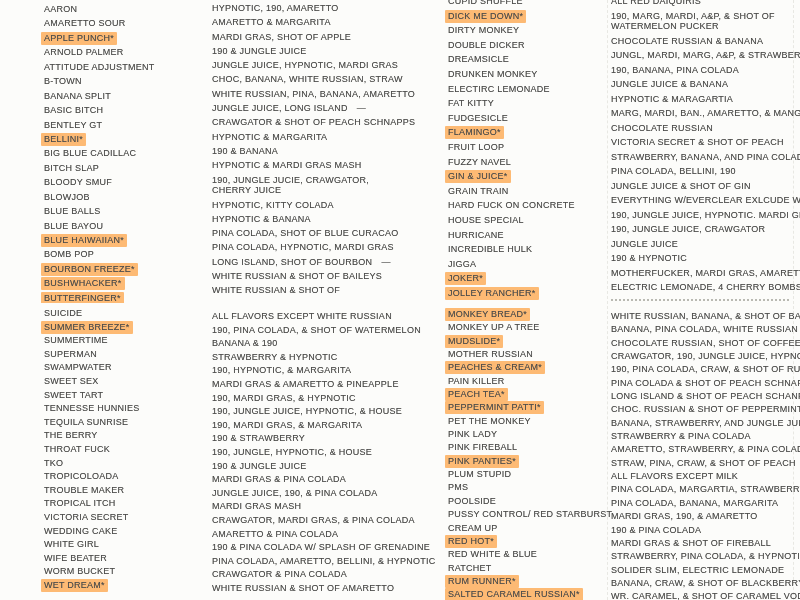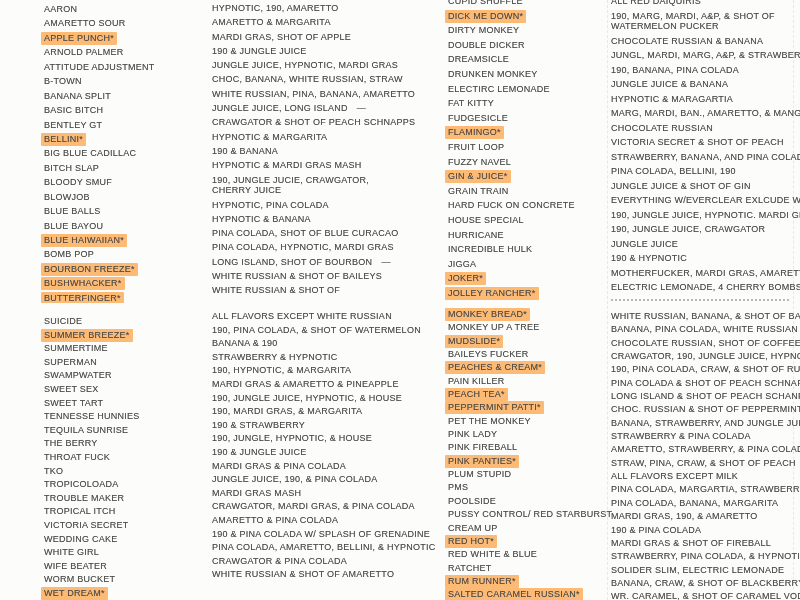--- a/index.html
+++ b/index.html
@@ -68,21 +68,21 @@
         <div class="row"><span class="txt">190 &amp; JUNGLE JUICE</span></div>
         <div class="row"><span class="txt">JUNGLE JUICE, HYPNOTIC, MARDI GRAS</span></div>
         <div class="row"><span class="txt">CHOC, BANANA, WHITE RUSSIAN, STRAW</span></div>
         <div class="row"><span class="txt">WHITE RUSSIAN, PINA, BANANA, AMARETTO</span></div>
         <div class="row"><span class="txt">JUNGLE JUICE, LONG ISLAND</span><span class="mark">—</span></div>
         <div class="row"><span class="txt">CRAWGATOR &amp; SHOT OF PEACH SCHNAPPS</span></div>
         <div class="row"><span class="txt">HYPNOTIC &amp; MARGARITA</span></div>
         <div class="row"><span class="txt">190 &amp; BANANA</span></div>
         <div class="row"><span class="txt">HYPNOTIC &amp; MARDI GRAS MASH</span></div>
         <div class="row wrap"><span class="txt">190, JUNGLE JUCIE, CRAWGATOR, CHERRY JUICE</span></div>
-        <div class="row"><span class="txt">HYPNOTIC, PINA COLADA</span></div>
+        <div class="row"><span class="txt">HYPNOTIC, KITTY COLADA</span></div>
         <div class="row"><span class="txt">HYPNOTIC &amp; BANANA</span></div>
         <div class="row"><span class="txt">PINA COLADA, SHOT OF BLUE CURACAO</span></div>
         <div class="row"><span class="txt">PINA COLADA, HYPNOTIC, MARDI GRAS</span></div>
         <div class="row"><span class="txt">LONG ISLAND, SHOT OF BOURBON</span><span class="mark">—</span></div>
         <div class="row"><span class="txt">WHITE RUSSIAN &amp; SHOT OF BAILEYS</span></div>
         <div class="row"><span class="txt">WHITE RUSSIAN &amp; SHOT OF</span></div>
       </div>
     <div class="col" style="left:448px;top:-6px;--lh:14.6px">
         <div class="row"><span class="txt">CUPID SHUFFLE</span></div>
         <div class="row"><span class="hl">DICK ME DOWN*</span></div>
@@ -125,21 +125,21 @@
         <div class="row"><span class="txt">190, JUNGLE JUICE, CRAWGATOR</span></div>
         <div class="row"><span class="txt">JUNGLE JUICE</span></div>
         <div class="row"><span class="txt">190 &amp; HYPNOTIC</span></div>
         <div class="row"><span class="txt">MOTHERFUCKER, MARDI GRAS, AMARETTO</span></div>
         <div class="row"><span class="txt">ELECTRIC LEMONADE, 4 CHERRY BOMBS</span></div>
         <div class="row remnant"></div>
       </div>
   </div>
 
   <div class="section" id="sec-bottom">
-    <div class="col" style="left:44px;top:12px;--lh:13.6px">
+    <div class="col" style="left:44px;top:4px;--lh:13.6px">
         <div class="row"><span class="txt">SUICIDE</span></div>
         <div class="row"><span class="hl">SUMMER BREEZE*</span></div>
         <div class="row"><span class="txt">SUMMERTIME</span></div>
         <div class="row"><span class="txt">SUPERMAN</span></div>
         <div class="row"><span class="txt">SWAMPWATER</span></div>
         <div class="row"><span class="txt">SWEET SEX</span></div>
         <div class="row"><span class="txt">SWEET TART</span></div>
         <div class="row"><span class="txt">TENNESSE HUNNIES</span></div>
         <div class="row"><span class="txt">TEQUILA SUNRISE</span></div>
         <div class="row"><span class="txt">THE BERRY</span></div>
@@ -155,40 +155,41 @@
         <div class="row"><span class="txt">WORM BUCKET</span></div>
         <div class="row"><span class="hl">WET DREAM*</span></div>
       </div>
     <div class="col" style="left:212px;top:7px;--lh:13.6px">
         <div class="row"><span class="txt">ALL FLAVORS EXCEPT WHITE RUSSIAN</span></div>
         <div class="row"><span class="txt">190, PINA COLADA, &amp; SHOT OF WATERMELON</span></div>
         <div class="row"><span class="txt">BANANA &amp; 190</span></div>
         <div class="row"><span class="txt">STRAWBERRY &amp; HYPNOTIC</span></div>
         <div class="row"><span class="txt">190, HYPNOTIC, &amp; MARGARITA</span></div>
         <div class="row"><span class="txt">MARDI GRAS &amp; AMARETTO &amp; PINEAPPLE</span></div>
+        <div class="row"><span class="txt">190, MARDI GRAS, &amp; HYPNOTIC</span></div>
         <div class="row"><span class="txt">190, JUNGLE JUICE, HYPNOTIC, &amp; HOUSE</span></div>
         <div class="row"><span class="txt">190, MARDI GRAS, &amp; MARGARITA</span></div>
         <div class="row"><span class="txt">190 &amp; STRAWBERRY</span></div>
         <div class="row"><span class="txt">190, JUNGLE, HYPNOTIC, &amp; HOUSE</span></div>
         <div class="row"><span class="txt">190 &amp; JUNGLE JUICE</span></div>
         <div class="row"><span class="txt">MARDI GRAS &amp; PINA COLADA</span></div>
         <div class="row"><span class="txt">JUNGLE JUICE, 190, &amp; PINA COLADA</span></div>
         <div class="row"><span class="txt">MARDI GRAS MASH</span></div>
         <div class="row"><span class="txt">CRAWGATOR, MARDI GRAS, &amp; PINA COLADA</span></div>
         <div class="row"><span class="txt">AMARETTO &amp; PINA COLADA</span></div>
         <div class="row"><span class="txt">190 &amp; PINA COLADA W/ SPLASH OF GRENADINE</span></div>
         <div class="row"><span class="txt">PINA COLADA, AMARETTO, BELLINI, &amp; HYPNOTIC</span></div>
         <div class="row"><span class="txt">CRAWGATOR &amp; PINA COLADA</span></div>
         <div class="row"><span class="txt">WHITE RUSSIAN &amp; SHOT OF AMARETTO</span></div>
       </div>
     <div class="col" style="left:448px;top:5px;--lh:13.35px">
         <div class="row"><span class="hl">MONKEY BREAD*</span></div>
         <div class="row"><span class="txt">MONKEY UP A TREE</span></div>
         <div class="row"><span class="hl">MUDSLIDE*</span></div>
-        <div class="row"><span class="txt">BAILEYS FUCKER</span></div>
+        <div class="row"><span class="txt">MOTHER RUSSIAN</span></div>
         <div class="row"><span class="hl">PEACHES &amp; CREAM*</span></div>
         <div class="row"><span class="txt">PAIN KILLER</span></div>
         <div class="row"><span class="hl">PEACH TEA*</span></div>
         <div class="row"><span class="hl">PEPPERMINT PATTI*</span></div>
         <div class="row"><span class="txt">PET THE MONKEY</span></div>
         <div class="row"><span class="txt">PINK LADY</span></div>
         <div class="row"><span class="txt">PINK FIREBALL</span></div>
         <div class="row"><span class="hl">PINK PANTIES*</span></div>
         <div class="row"><span class="txt">PLUM STUPID</span></div>
         <div class="row"><span class="txt">PMS</span></div>

